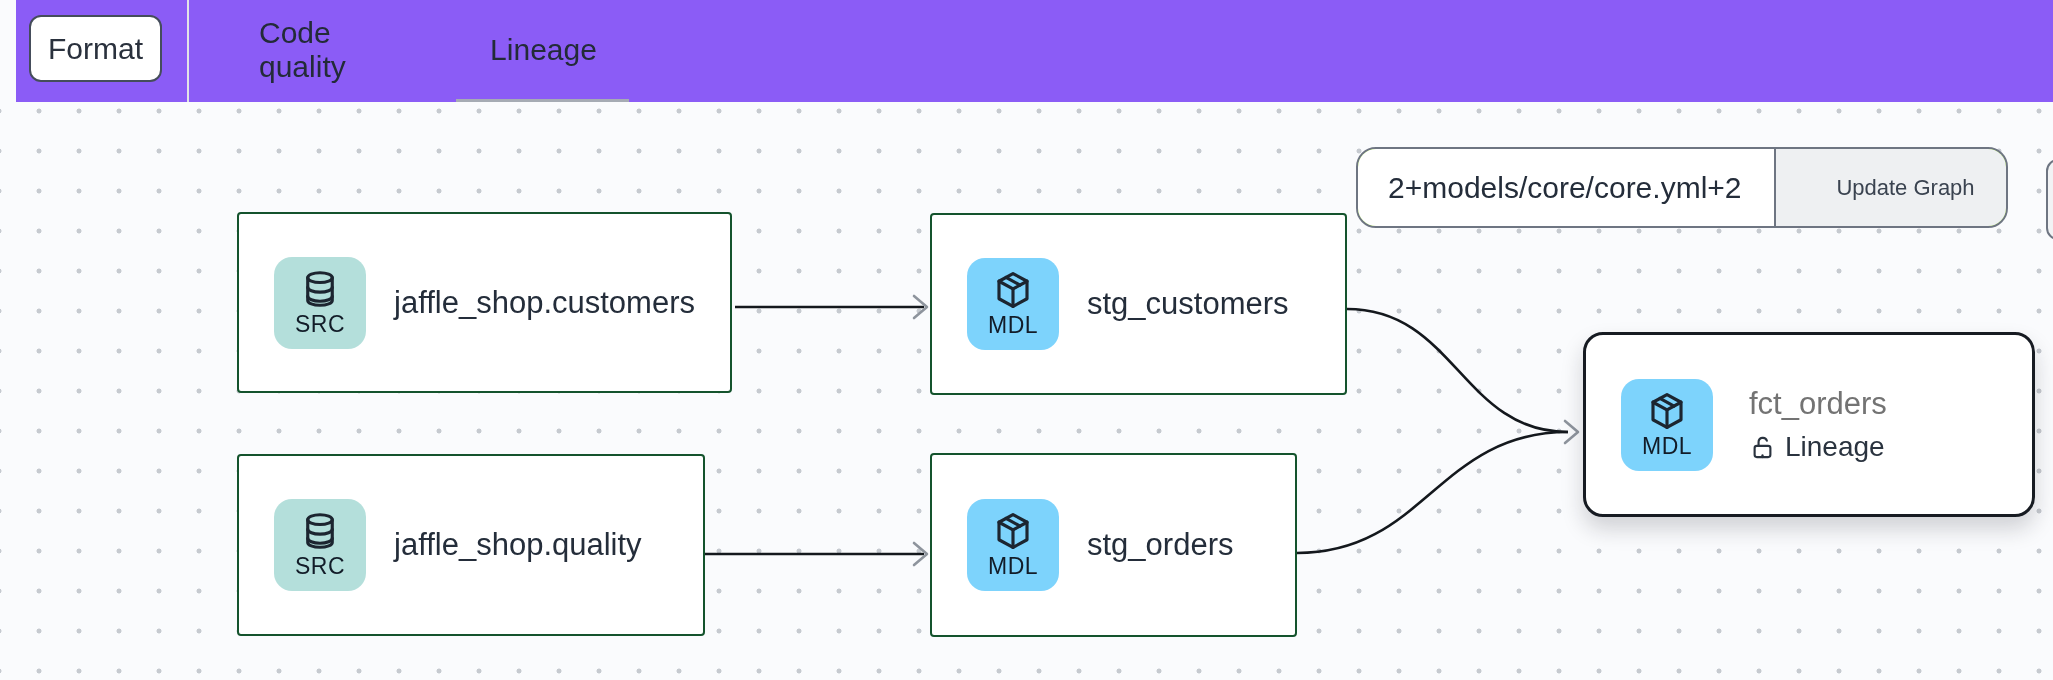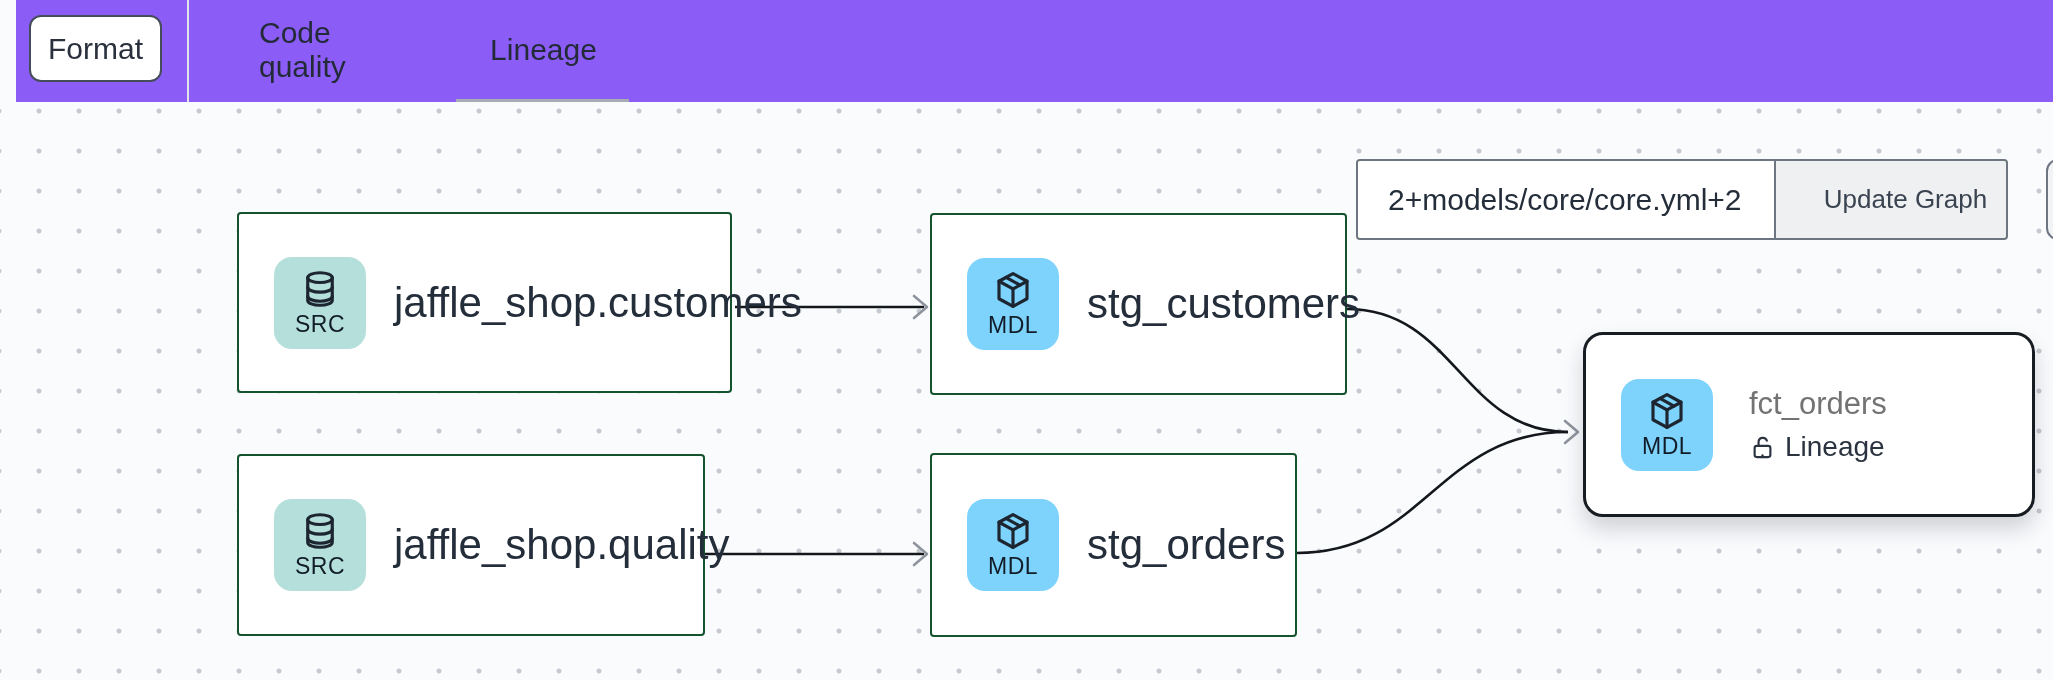--- a/index.html
+++ b/index.html
@@ -73,42 +73,42 @@
   }
   .badge {
     width:92px; height:92px; border-radius:18px; margin-left:35px;
     display:flex; flex-direction:column; align-items:center; justify-content:center;
     flex:none;
   }
   .badge-src { background:#b4dfdb; }
   .badge-mdl { background:#7dd3fc; }
   .badge svg { width:42px; height:42px; display:block; }
   .badge-label { font-size:23px; color:#121c28; margin-top:1px; letter-spacing:0.5px; }
-  .node-label { margin-left:28px; font-size:42px; color:#242d3a; white-space:nowrap; }
+  .node-label { margin-left:28px; font-size:31px; color:#242d3a; white-space:nowrap; }
   .fct-text { margin-left:36px; display:flex; flex-direction:column; }
   .fct-title { font-size:31px; color:#737373; }
   .access-row { display:flex; align-items:center; margin-top:9px; }
   .access-row svg { width:27px; height:27px; }
   .access-label { font-size:28px; color:#2a333f; margin-left:9px; }
 
   
   .selector-group {
-    position:absolute; left:1356px; top:159px; width:652px; height:81px;
-    display:flex; border:2px solid #6e7582; border-radius:4px;
+    position:absolute; left:1356px; top:147px; width:652px; height:81px;
+    display:flex; border:2px solid #6e7582; border-radius:20px;
     overflow:hidden; background:#84cc16;
   }
   .selector-input {
     flex:1; border:none; outline:none; background:#ffffff;
     font-family:"Liberation Sans","DejaVu Sans",sans-serif;
     font-size:30px; color:#242d3a; padding:0 0 0 30px;
   }
   .update-btn {
     width:261px; flex:none; border:none; border-left:2px solid #6e7582;
     background:#eef0f2; font-family:"Liberation Sans","DejaVu Sans",sans-serif;
-    font-size:26px; color:#3a4350;
+    font-size:22px; color:#3a4350;
     display:flex; align-items:center; justify-content:center;
     cursor:pointer;
   }
   .partial-btn {
     position:absolute; left:2046px; top:159px; width:70px; height:81px;
     border:2px solid #6e7582; border-radius:12px; background:#f2f3f5;
   }
   .icon-stroke { stroke:#1c2530; stroke-width:1.8; fill:none;
                  stroke-linecap:round; stroke-linejoin:round; }
   .lock-stroke { stroke:#2a333f; stroke-width:1.9; fill:none;

